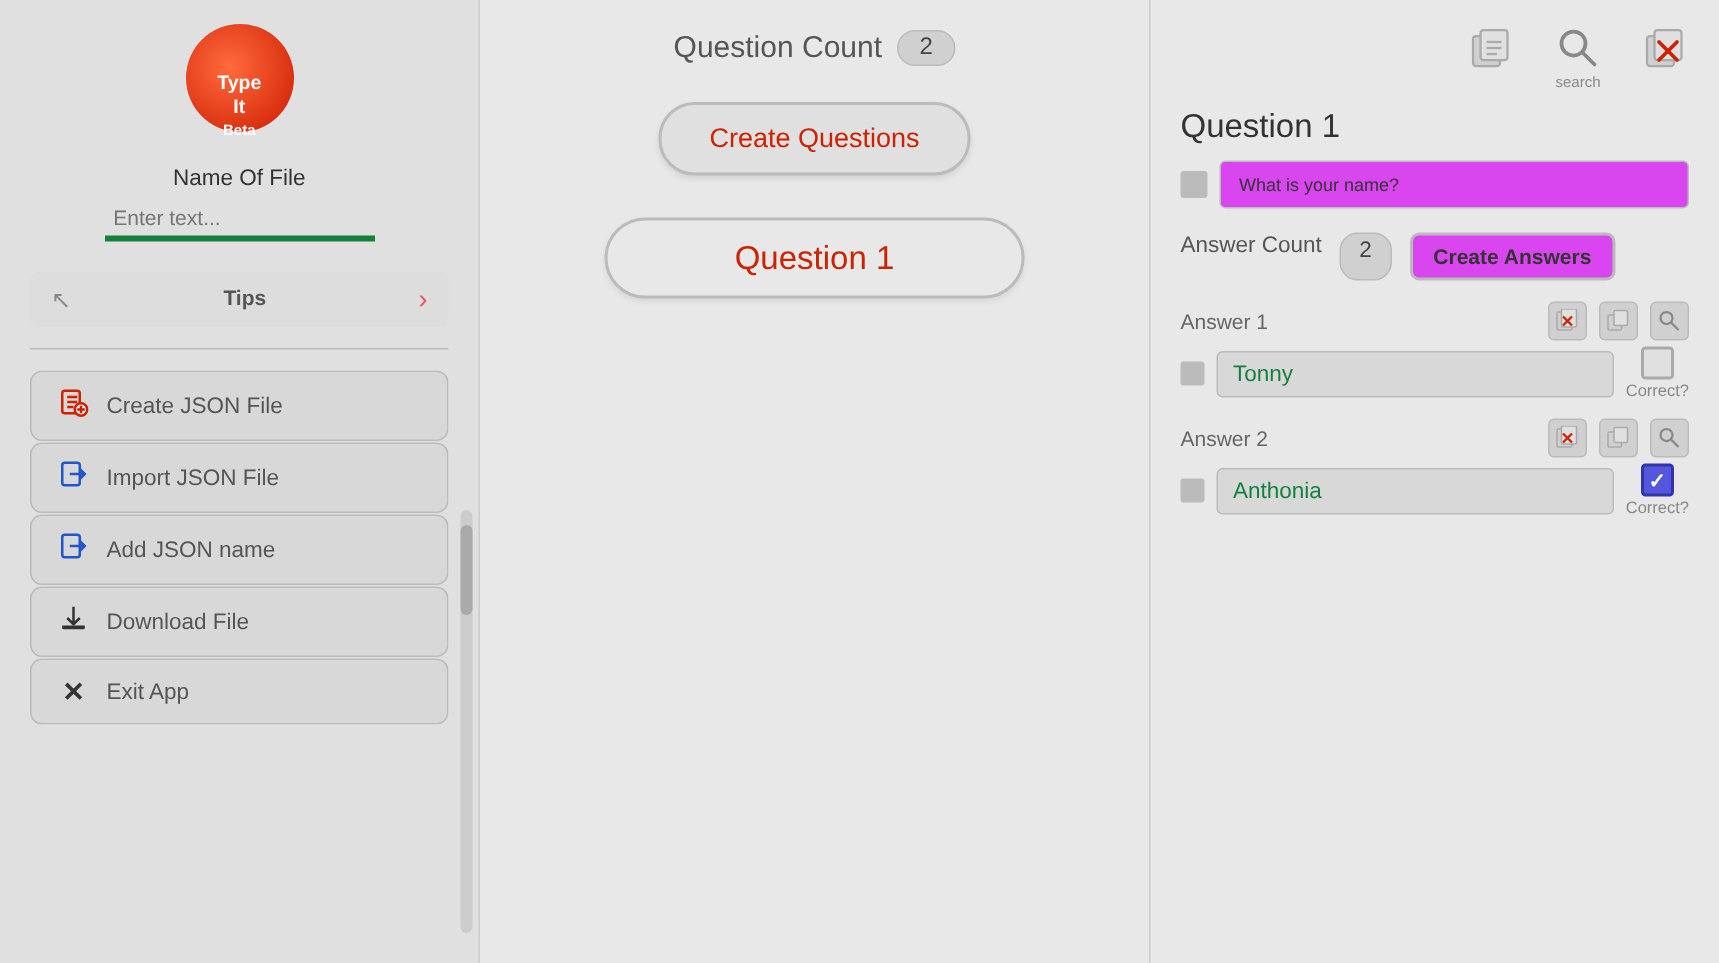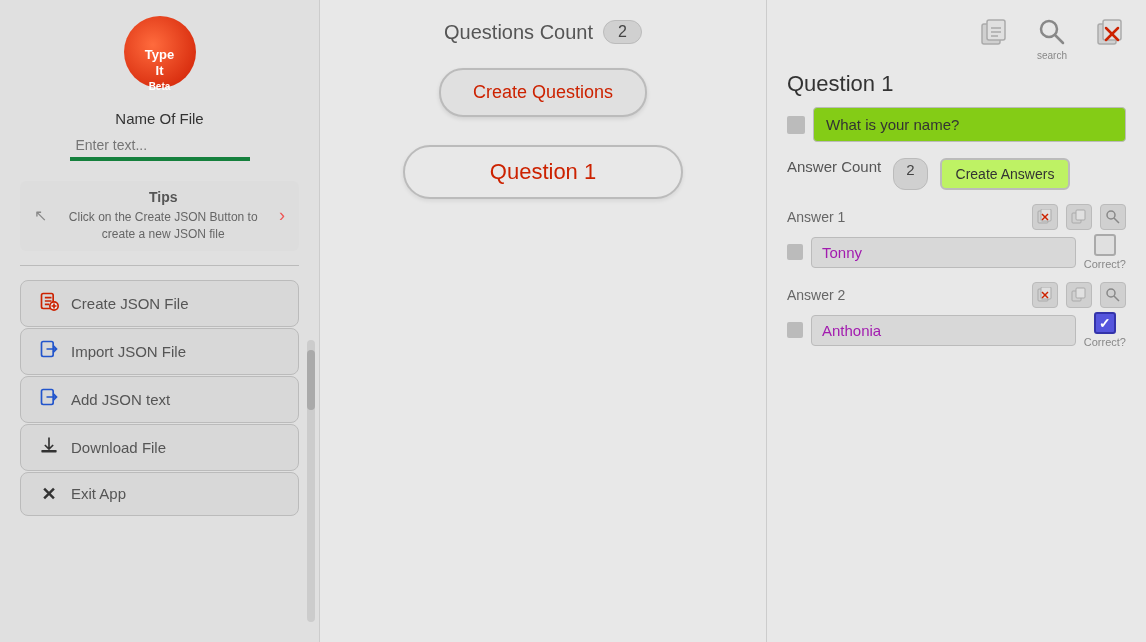--- a/index.html
+++ b/index.html
@@ -295,25 +295,25 @@
 
     .question-drag-handle {
       width: 18px;
       height: 18px;
       background: #bbb;
       border-radius: 2px;
     }
 
     .question-text-box {
       flex: 1;
-      background: #84cc16;
+      background: #d946ef;
       border: 1px solid #bbb;
       border-radius: 4px;
       padding: 8px 12px;
-      font-size: 15px;
+      font-size: 12px;
       color: #333;
     }
 
     .answer-count-row {
       display: flex;
       gap: 12px;
       margin-bottom: 14px;
     }
 
     .answer-count-label {
@@ -324,28 +324,28 @@
     .answer-count-badge {
       background: #d0d0d0;
       border: 1px solid #bbb;
       border-radius: 12px;
       padding: 2px 12px;
       font-size: 15px;
       color: #444;
     }
 
     .create-answers-btn {
-      background: #bef264;
+      background: #d946ef;
       border: 2px solid #bbb;
       border-radius: 6px;
       padding: 6px 14px;
       font-size: 14px;
       color: #333;
       cursor: pointer;
-      font-weight: 400;
+      font-weight: 700;
     }
 
     .answer-block {
       margin-bottom: 12px;
     }
 
     .answer-header-row {
       display: flex;
       align-items: center;
       gap: 8px;
@@ -384,21 +384,21 @@
       border-radius: 2px;
     }
 
     .answer-text-box {
       flex: 1;
       background: #d8d8d8;
       border: 1px solid #bbb;
       border-radius: 4px;
       padding: 6px 10px;
       font-size: 15px;
-      color: #a21caf;
+      color: #15803d;
     }
 
     .correct-checkbox-wrap {
       display: flex;
       flex-direction: column;
       align-items: center;
     }
 
     .correct-label {
       font-size: 11px;
@@ -442,21 +442,20 @@
 
   <div style="margin-top:12px; margin-bottom:6px;">
     <div class="name-of-file-label">Name Of File</div>
     <input class="name-input" type="text" placeholder="Enter text..." style="">
   </div>
 
   <div class="tips-section">
     <span class="tips-arrow-left cursor-icon">↖</span>
     <div class="tips-content">
       <div class="tips-title">Tips</div>
-      <div class="tips-text">Click on the Create JSON Button to create a new JSON file</div>
     </div>
     <span class="tips-arrow-right">›</span>
   </div>
 
   <hr class="divider">
 
   <div class="sidebar-buttons">
     <button class="sidebar-btn">
       <span class="btn-icon red">
         <svg width="20" height="20" viewBox="0 0 24 24" fill="none" stroke="#cc2200" stroke-width="2">
@@ -479,21 +478,21 @@
       <span>Import JSON File</span>
     </button>
 
     <button class="sidebar-btn">
       <span class="btn-icon blue">
         <svg width="20" height="20" viewBox="0 0 24 24" fill="none" stroke="#2255cc" stroke-width="2">
           <rect x="3" y="3" width="14" height="18" rx="2"></rect>
           <path d="M17 8l4 4-4 4M21 12H9"></path>
         </svg>
       </span>
-      <span>Add JSON text</span>
+      <span>Add JSON name</span>
     </button>
 
     <button class="sidebar-btn">
       <span class="btn-icon dark">
         <svg width="20" height="20" viewBox="0 0 24 24" fill="none" stroke="#333" stroke-width="2">
           <path d="M12 3v13M7 12l5 5 5-5"></path>
           <path d="M3 19h18"></path>
           <rect x="3" y="19" width="18" height="2" rx="1" fill="#333" stroke="none"></rect>
         </svg>
       </span>
@@ -506,21 +505,21 @@
     </button>
   </div>
 
   <div class="scroll-track">
     <div class="scroll-thumb"></div>
   </div>
 </div>
 
 <div class="main-center">
   <div class="question-count-row">
-    <span class="question-count-label">Questions Count</span>
+    <span class="question-count-label">Question Count</span>
     <span class="count-badge">2</span>
   </div>
 
   <button class="create-questions-btn">Create Questions</button>
 
   <div class="question-pill selected">
     <span>Question 1</span>
   </div>
 </div>
 

